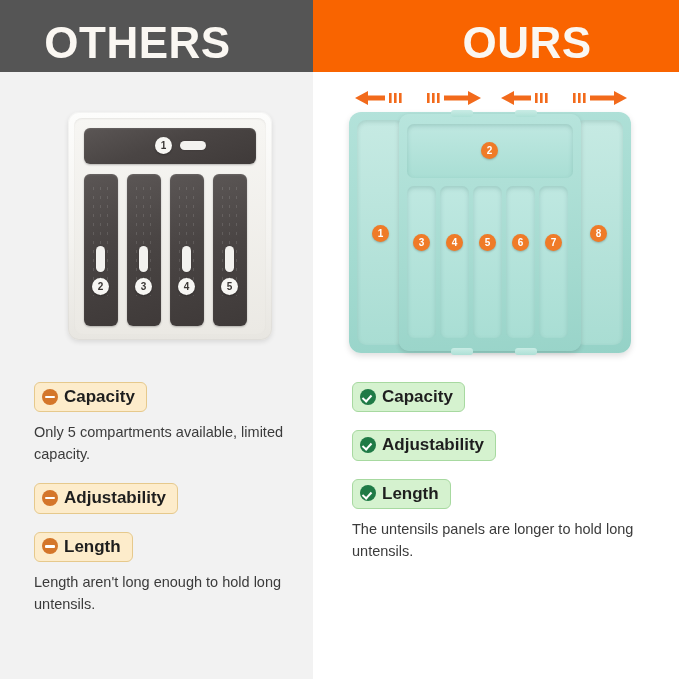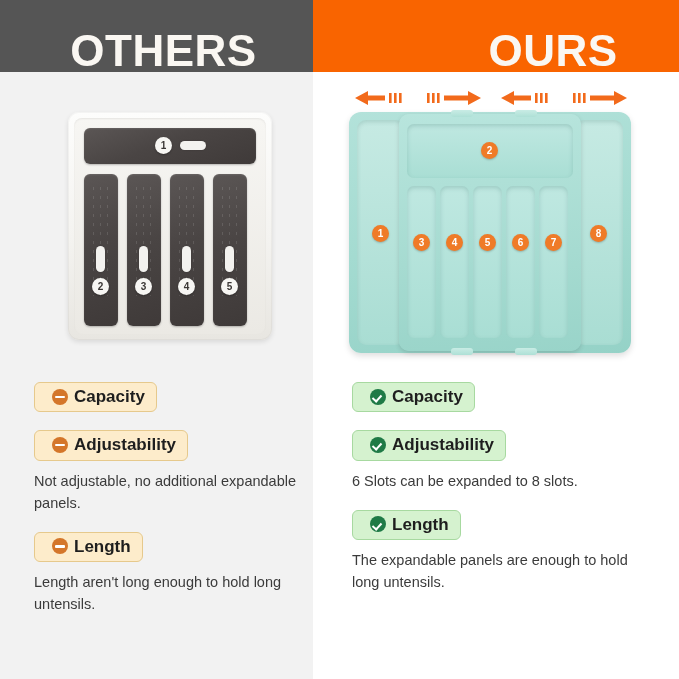--- a/index.html
+++ b/index.html
@@ -14,22 +14,22 @@
 
   
   .bg-left  { position:absolute; left:0;   top:72px; width:313px; height:607px; background:#f2f2f2; }
   .bg-right { position:absolute; left:313px; top:72px; width:366px; height:607px; background:#ffffff; }
 
   
   .header { position:absolute; left:0; top:0; width:679px; height:72px; }
   .header-left  { position:absolute; left:0;   top:0; width:313px; height:72px; background:#555555; }
   .header-right { position:absolute; left:313px; top:0; width:366px; height:72px; background:#f96400; }
   .header-title {
-    position:absolute; top:16px; height:72px; line-height:70px;
-    color:#faf7f2; font-weight:bold; letter-spacing:0.5px;margin-left:26px;
+    position:absolute; top:8px; height:72px; line-height:70px;
+    color:#faf7f2; font-weight:bold; letter-spacing:0.5px;
   }
   .title-others { left:0; width:313px; text-align:center; font-size:44px; padding-right:38px; }
   .title-ours   { left:313px; width:414px; text-align:center; font-size:44px; padding-left:14px; }
   .vs-badge {
     position:absolute; left:290px; top:0; width:52px; height:72px;
     line-height:70px; text-align:center;
     font-size:31px; font-weight:bold; font-style:italic; color:#ffffff;
     z-index:5;
   }
 
@@ -121,21 +121,21 @@
   .arrow { position:absolute; top:0; height:16px; display:flex; align-items:center; }
   .arrow svg { display:block; }
 
   
   .col { position:absolute; top:382px; }
   .col-left  { left:34px;  width:270px; }
   .col-right { left:352px; width:300px; }
   .feature { margin-bottom:18px; }
   .badge {
     display:inline-flex; align-items:center; gap:6px;
-    padding:3px 11px 4px 17px; border-radius:6px;
+    padding:3px 11px 4px 7px; border-radius:6px;
     font-size:17px; font-weight:bold; color:#1e1e1e;
     line-height:1.25;
   }
   .badge-neg { background:#fdeccb; border:1px solid #e6c98c; }
   .badge-pos { background:#d5f2cf; border:1px solid #a7d9a0; }
   .ic { width:16px; height:16px; border-radius:50%; position:relative; flex:0 0 auto; }
   .ic-minus { background:#d4762a; }
   .ic-minus::after {
     content:""; position:absolute; left:3px; top:7px; width:10px; height:2.4px;
     background:#ffffff; border-radius:1px;
@@ -272,28 +272,28 @@
     </div>
   </div>
 
   <div class="col col-left">
 
     <div class="feature">
       <div class="badge badge-neg">
         <span class="ic ic-minus"></span>
         <span>Capacity</span>
       </div>
+      <div class="desc">Only 5 compartments available, limited capacity.</div>
     </div>
 
     <div class="feature">
       <div class="badge badge-neg">
         <span class="ic ic-minus"></span>
         <span>Adjustability</span>
       </div>
-      <div class="desc">Not adjustable, no additional expandable panels.</div>
     </div>
 
     <div class="feature">
       <div class="badge badge-neg">
         <span class="ic ic-minus"></span>
         <span>Length</span>
       </div>
       <div class="desc">Length aren't long enough to hold long untensils.</div>
     </div>
   </div>
@@ -305,25 +305,24 @@
         <span class="ic ic-check"></span>
         <span>Capacity</span>
       </div>
     </div>
 
     <div class="feature">
       <div class="badge badge-pos">
         <span class="ic ic-check"></span>
         <span>Adjustability</span>
       </div>
-      <div class="desc">6 Slots can be expanded to 8 slots.</div>
     </div>
 
     <div class="feature">
       <div class="badge badge-pos">
         <span class="ic ic-check"></span>
         <span>Length</span>
       </div>
-      <div class="desc">The expandable panels are enough to hold long untensils.</div>
+      <div class="desc">The untensils panels are longer to hold long untensils.</div>
     </div>
   </div>
 
 </div>
 
 </body></html>

